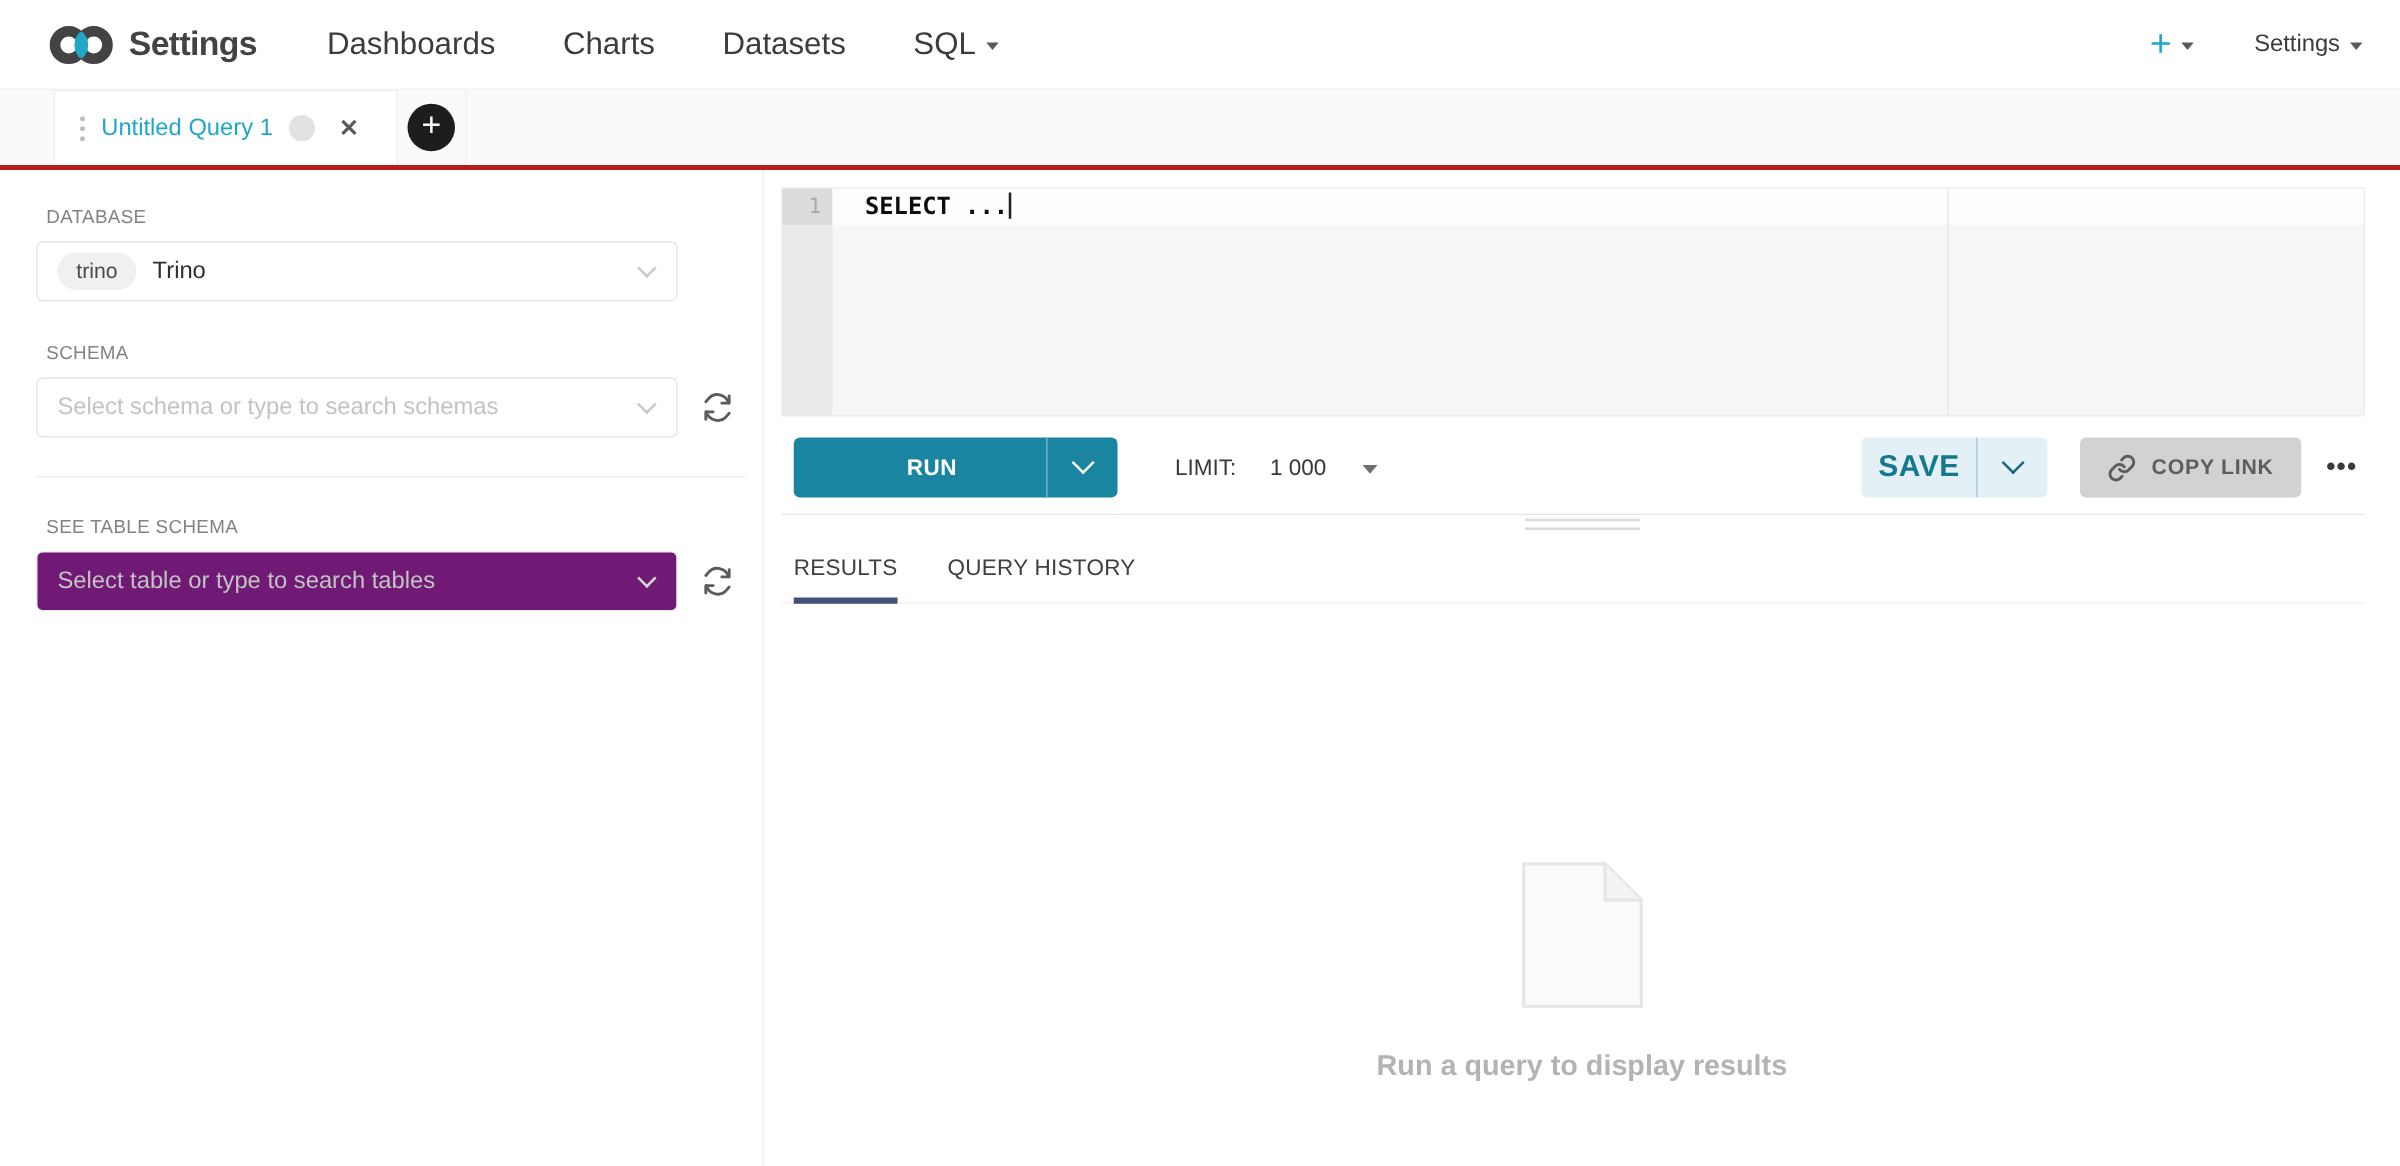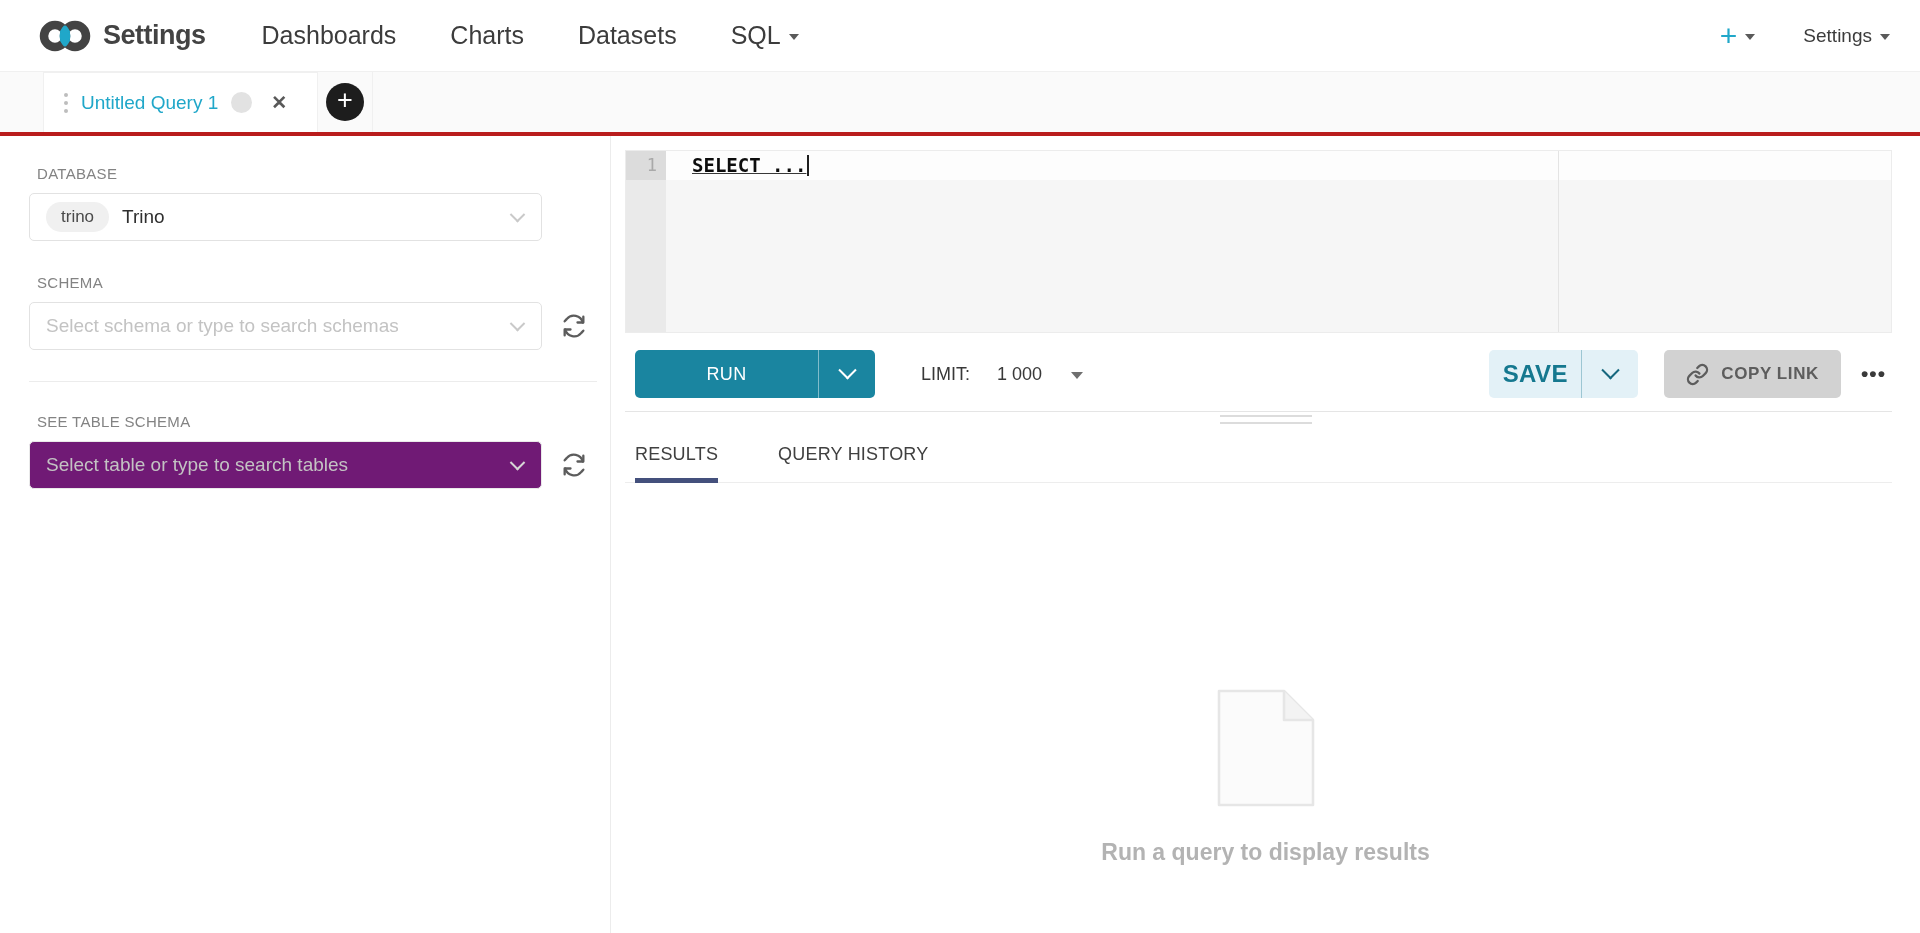--- a/index.html
+++ b/index.html
@@ -80,35 +80,35 @@
 
   
   .editor {
     margin:14px 28px 0 14px; height:183px; position:relative;
     border:1px solid #ececec; background:#f6f6f6; display:flex;
     font-family:"DejaVu Sans Mono", monospace;
   }
   .gutter { width:40px; flex:none; background:#eaeaea; color:#a9a9a9; font-size:17px; }
   .gutter-line { height:29px; line-height:29px; text-align:right; padding-right:9px; }
   .gutter-line.active { background:#dcdcdc; }
-  .code-area { flex:1; position:relative; cursor:text;text-decoration:underline; }
+  .code-area { flex:1; position:relative; cursor:text; }
   .active-line { position:absolute; left:0; right:0; top:0; height:29px; background:#fdfdfd; }
   .print-margin { position:absolute; left:892px; top:0; bottom:0; width:1px; background:#e4e4e4; }
   .code-line { position:relative; height:29px; line-height:29px; padding-left:26px; font-weight:bold; font-size:19px; color:#0d0d0d; }
   .cursor { display:inline-block; width:2px; height:21px; background:#1f1f1f; vertical-align:-4px; margin-left:1px; }
 
   
   .toolbar {
     display:flex; align-items:center;
     margin:17px 28px 0 14px; padding:0 0 13px 10px;
     border-bottom:1px solid #e5e5e5;
   }
   .split-btn { display:flex; border-radius:5px; overflow:hidden; cursor:pointer; }
   .run-btn { background:var(--primary-dark,#1a85a0); color:#fff; }
-  .run-main { width:183px; height:48px; display:flex; align-items:center; justify-content:center; font-size:18px; font-weight:400; letter-spacing:0.4px; }
+  .run-main { width:183px; height:48px; display:flex; align-items:center; justify-content:center; font-size:18px; font-weight:700; letter-spacing:0.4px;margin-left:19px; }
   .run-caret { width:57px; display:flex; align-items:center; justify-content:center; border-left:1px solid rgba(255,255,255,0.45); }
   .chev-w { width:13px; height:13px; border-right:2.5px solid #fff; border-bottom:2.5px solid #fff; transform:rotate(45deg) translate(-3px,-3px); }
   .limit { margin-left:46px; display:flex; align-items:center; font-size:18px; color:#383838; cursor:pointer; }
   .limit-label { margin-right:27px; }
   .limit-caret {
     width:0; height:0; border-left:6px solid transparent; border-right:6px solid transparent;
     border-top:7px solid #6f6f6f; margin-left:29px; margin-top:3px;
   }
   .tb-spacer { flex:1; }
   .save-btn { background:var(--save-bg,#e3f1f7); color:#15788f; }
@@ -119,21 +119,21 @@
     margin-left:26px; height:48px; padding:0 22px; background:#d2d2d2; border-radius:5px;
     display:flex; align-items:center; gap:12px; color:#5d5d5d; font-weight:bold;
     font-size:17px; letter-spacing:0.6px; cursor:pointer; border:none;
   }
   .more-btn { margin-left:14px; background:none; border:none; font-size:21px; font-weight:bold; color:#3a3a3a; letter-spacing:1px; cursor:pointer; padding:4px 6px; }
 
   .drag-handle { height:15px; display:flex; flex-direction:column; align-items:center; justify-content:center; gap:5px; cursor:row-resize; }
   .drag-handle i { display:block; width:92px; height:2px; background:#dcdcdc; }
 
   
-  .results-tabs { display:flex; gap:60px; margin:4px 28px 0 14px; padding-left:10px; border-bottom:1px solid #ededed; }
+  .results-tabs { display:flex; gap:40px; margin:4px 28px 0 14px; padding-left:10px; border-bottom:1px solid #ededed; }
   .rtab { font-size:18px; color:#404040; letter-spacing:0.2px; padding:13px 0 17px; position:relative; cursor:pointer; }
   .rtab.active::after { content:""; position:absolute; left:0; right:0; bottom:-1px; height:5px; background:var(--tab-underline,#44507c); }
   .results-panel { flex:1; display:flex; flex-direction:column; align-items:center; padding-top:206px; background:#fff; }
   .empty-text { margin-top:32px; font-size:23px; font-weight:600; color:#b3b3b3; }
 </style>
 </head>
 <body>
 
 <header class="navbar">
   <div class="brand">

